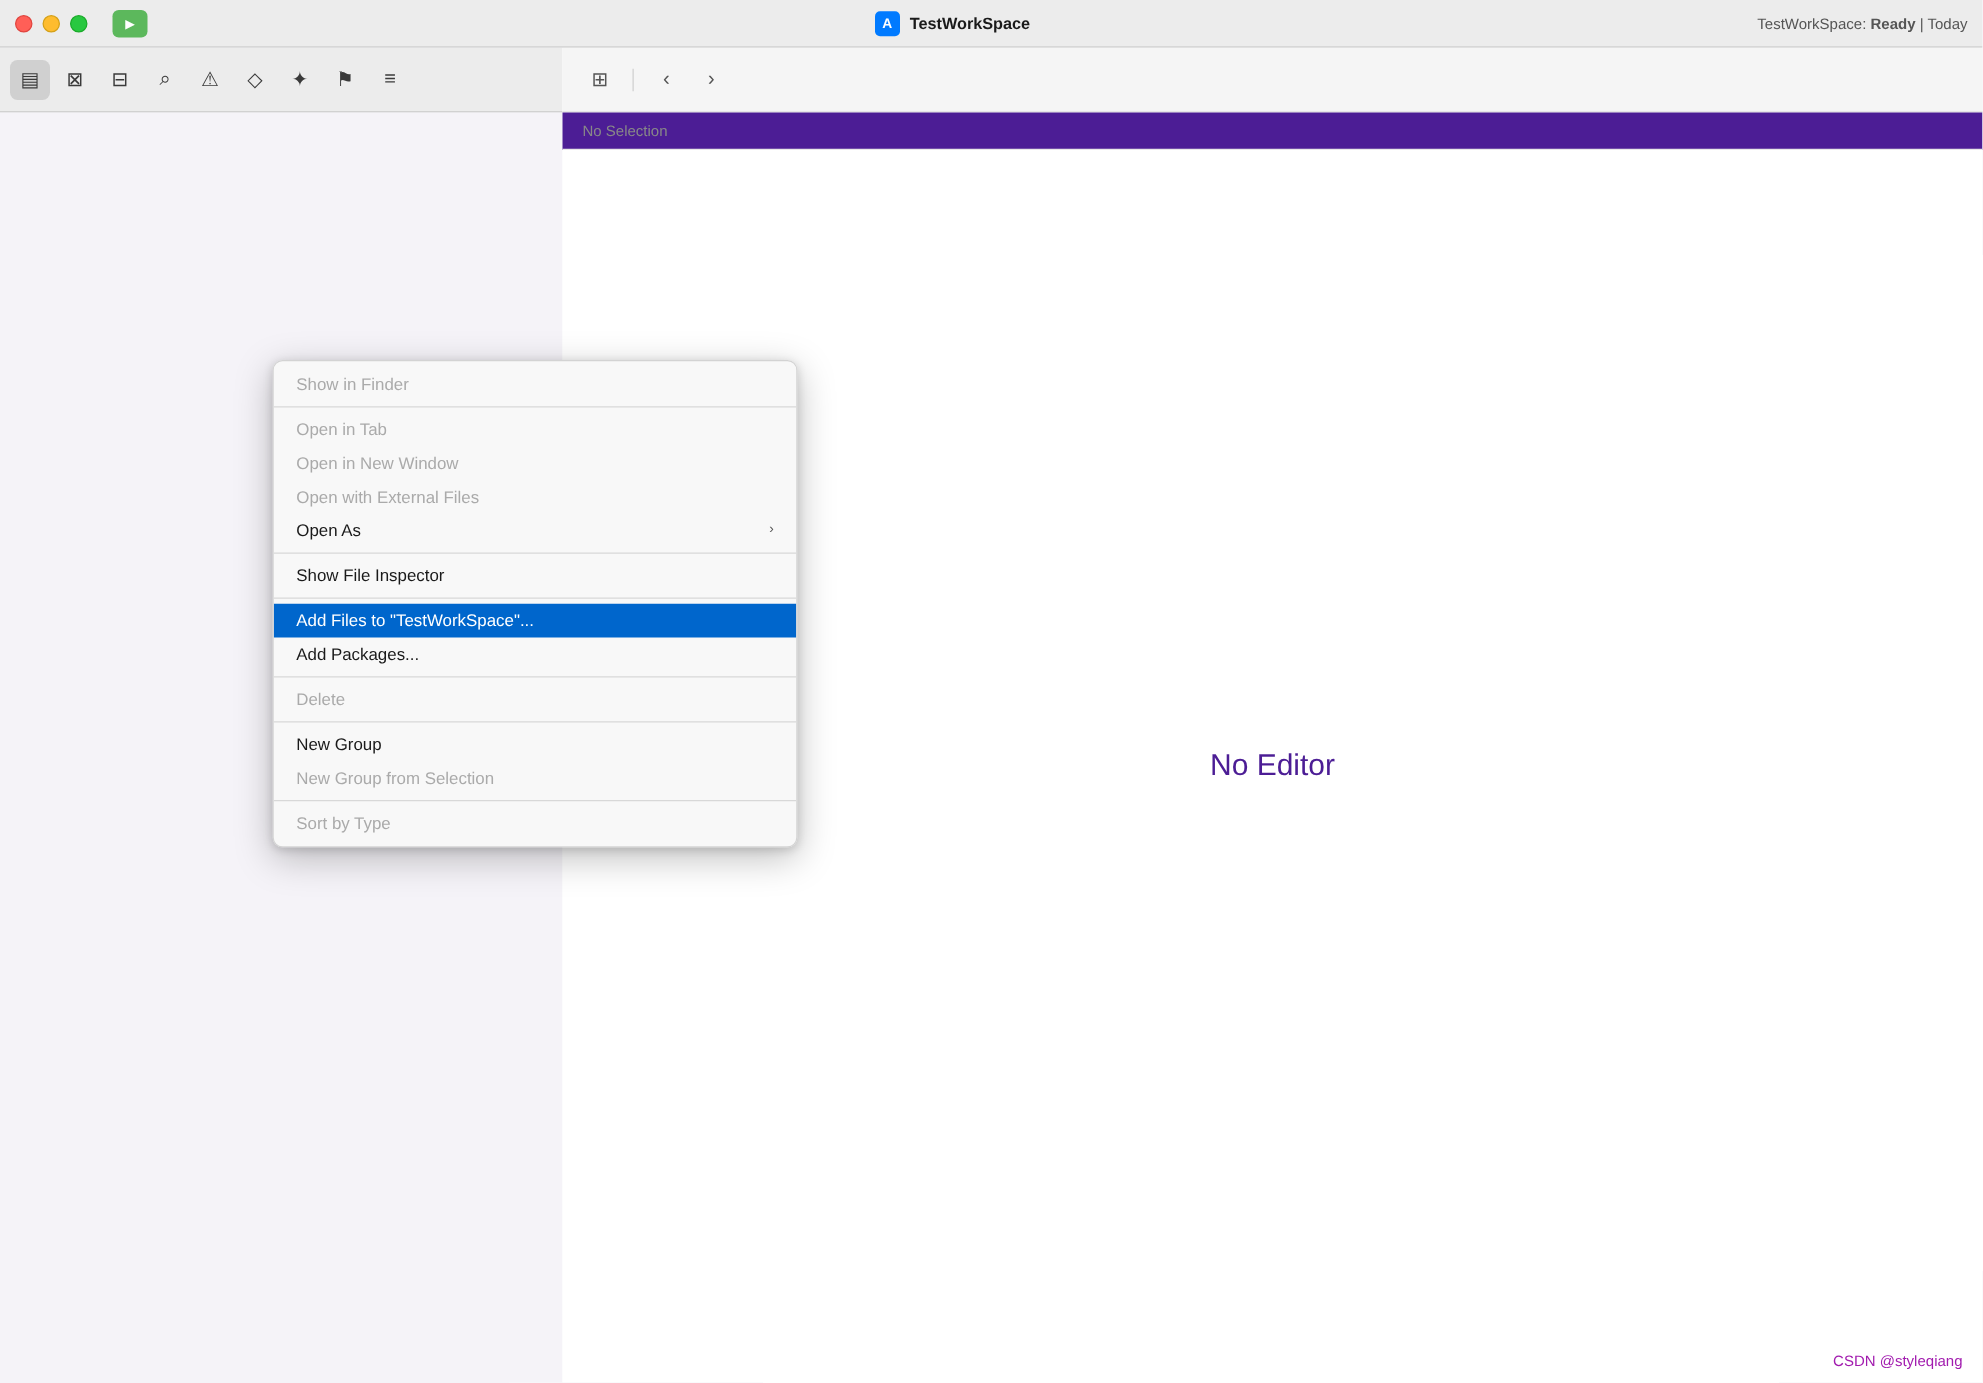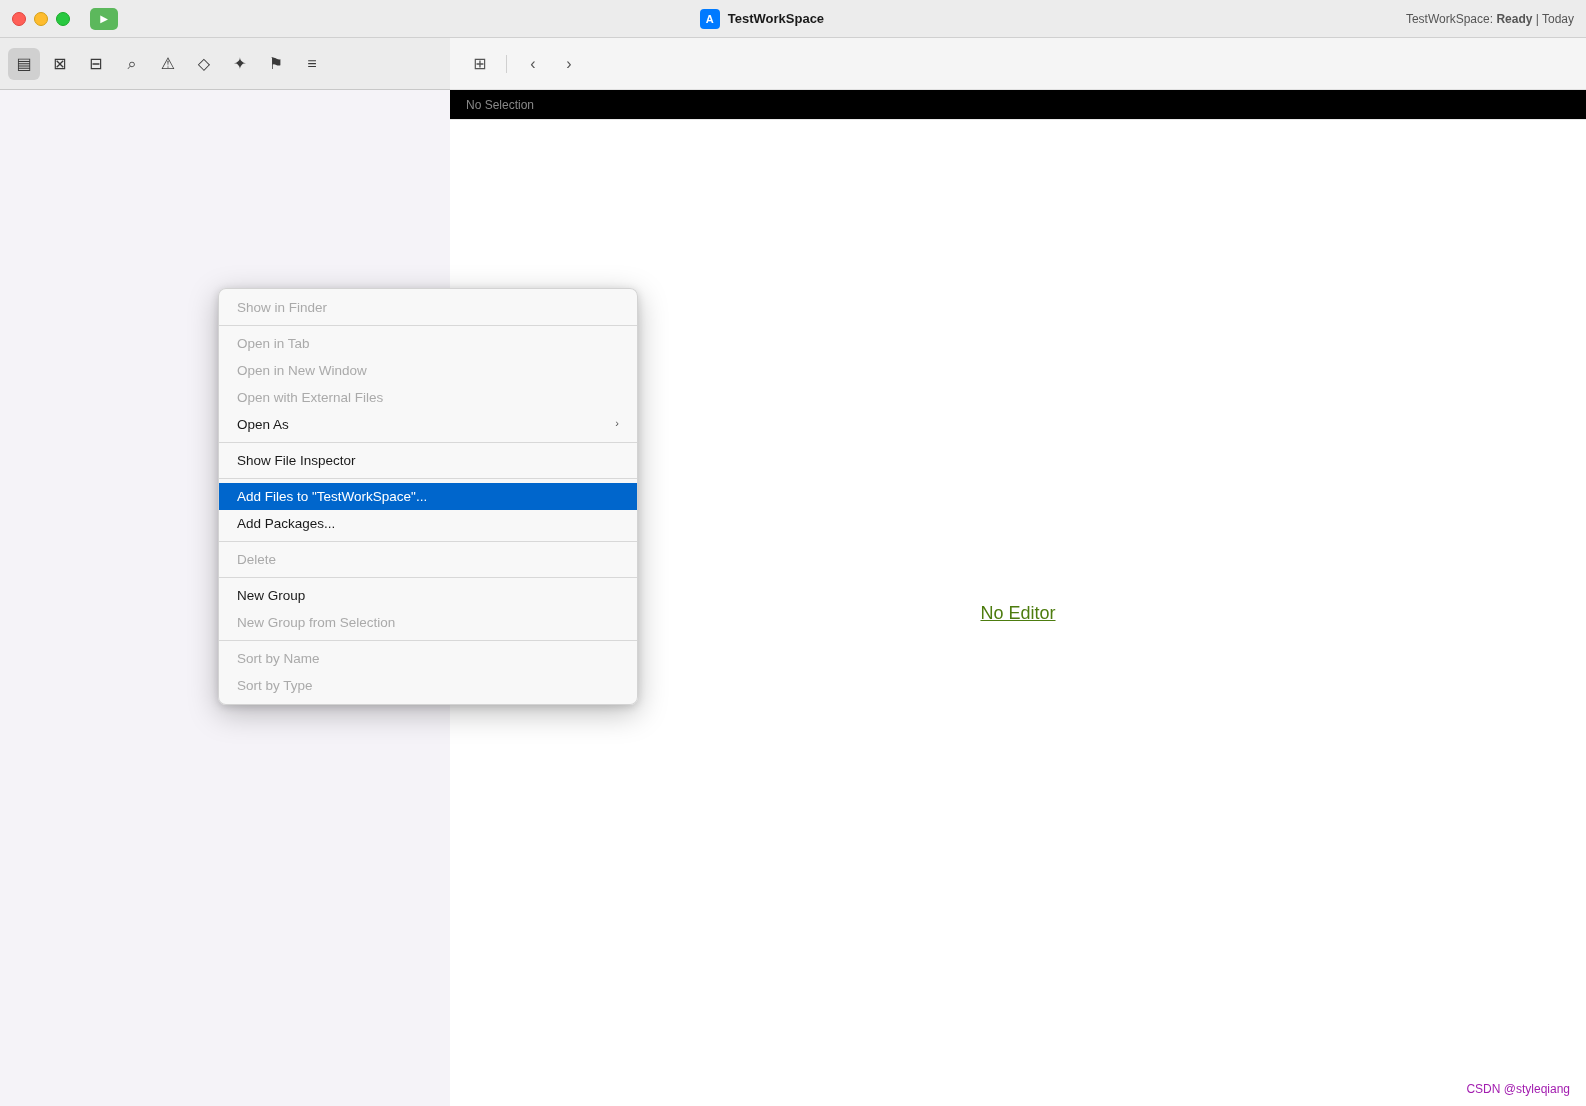--- a/index.html
+++ b/index.html
@@ -168,42 +168,41 @@
 
     .editor-toolbar-sep {
       width: 1px;
       height: 18px;
       background: #d0d0d0;
       margin: 0 4px;
     }
 
     .no-selection-bar {
       height: 30px;
-      background: #000000;
+      background: #4c1d95;
       border-bottom: 1px solid #e8e8e8;
       display: flex;
       align-items: center;
       padding: 0 16px;
       font-size: 12px;
       color: #888;
     }
 
     .editor-body {
       flex: 1;
       display: flex;
       align-items: center;
       justify-content: center;
       background: #ffffff;
     }
 
     .no-editor-text {
-      font-size: 18px;
-      color: #4d7c0f;
+      font-size: 24px;
+      color: #4c1d95;
       font-weight: 400;
-      text-decoration: underline;
     }
 
     
     .watermark {
       position: absolute;
       bottom: 10px;
       right: 16px;
       font-size: 12px;
       color: #a21caf;
       text-align: center;
@@ -339,20 +338,17 @@
   </div>
   <div class="menu-separator"></div>
   <div class="menu-item">
     <span>New Group</span>
   </div>
   <div class="menu-item disabled">
     <span>New Group from Selection</span>
   </div>
   <div class="menu-separator"></div>
   <div class="menu-item disabled">
-    <span>Sort by Name</span>
-  </div>
-  <div class="menu-item disabled">
     <span>Sort by Type</span>
   </div>
 </div>
 
 <div class="watermark">CSDN @styleqiang</div>
 
 </body></html>

